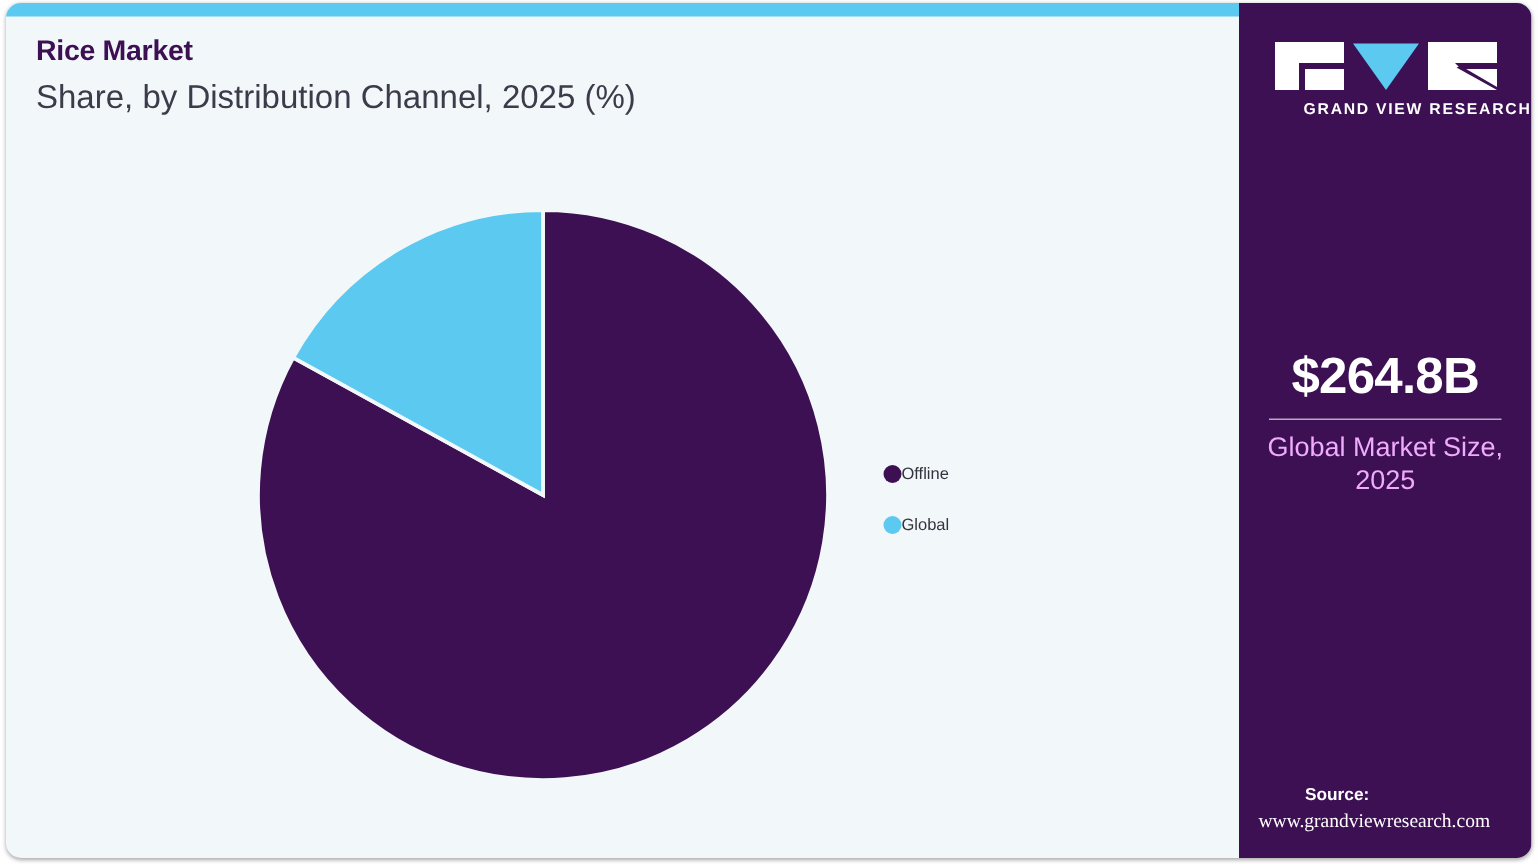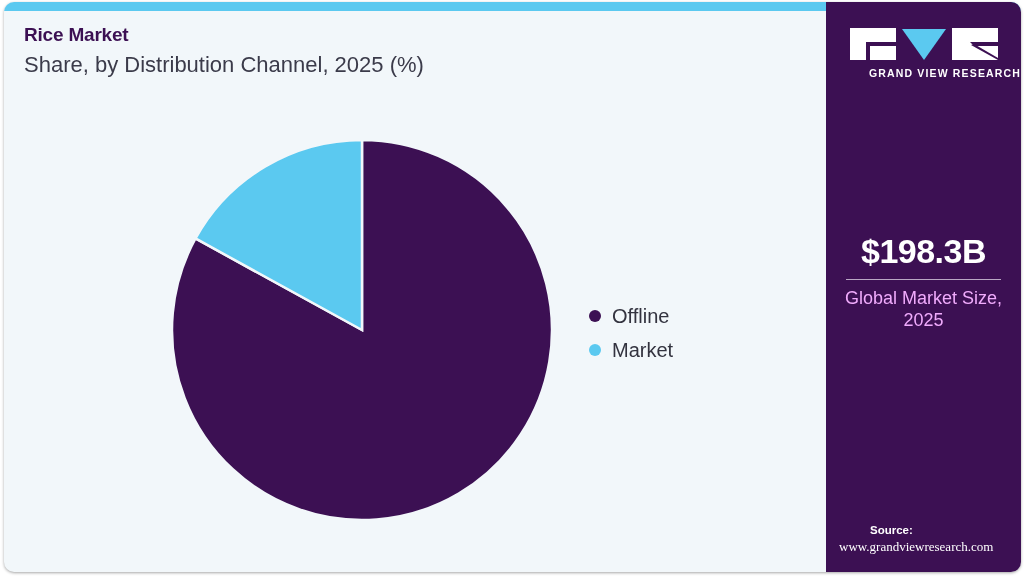--- a/index.html
+++ b/index.html
@@ -94,22 +94,21 @@
     align-items: center;
     height: 34px;
   }
   .legend-dot {
     width: 12px;
     height: 12px;
     border-radius: 50%;
     flex: 0 0 auto;
   }
   .legend-label {
-    margin-left: 11px;
-    font-size: 20px;
+    font-size: 11px;
     color: #33333f;
     white-space: nowrap;
   }
 
   
   .side-panel {
     position: absolute;
     right: 0;
     top: 0;
     width: 195px;
@@ -210,21 +209,21 @@
         </svg>
       </div>
 
       <div class="legend">
         <div class="legend-row">
           <span class="legend-dot" style="background:#3c1053"></span>
           <span class="legend-label">Offline</span>
         </div>
         <div class="legend-row">
           <span class="legend-dot" style="background:#5bc9f0"></span>
-          <span class="legend-label">Market</span>
+          <span class="legend-label">Global</span>
         </div>
       </div>
 
     </div>
 
     <div class="side-panel">
 
       <div class="logo-block">
         <svg class="logo-mark" width="148" height="32" viewBox="0 0 148 32">
 
@@ -235,21 +234,21 @@
           <polygon points="52,1 96,1 74,32" fill="#5bc9f0"></polygon>
 
           <rect x="102" y="0" width="46" height="32" fill="#ffffff"></rect>
           <polygon points="120,14 148,14 148,18 124,18" fill="#3c1053"></polygon>
           <polygon points="124,16 148,30 148,32 121,17" fill="#3c1053"></polygon>
         </svg>
         <div class="logo-word">GRAND VIEW RESEARCH</div>
       </div>
 
       <div class="stat-block">
-        <div class="stat-value">$198.3B</div>
+        <div class="stat-value">$264.8B</div>
         <div class="stat-rule"></div>
         <div class="stat-caption">Global Market Size, 2025</div>
       </div>
 
       <div class="source-block">
         <div class="source-title">Source:</div>
         <div class="source-url">www.grandviewresearch.com</div>
       </div>
 
     </div>

